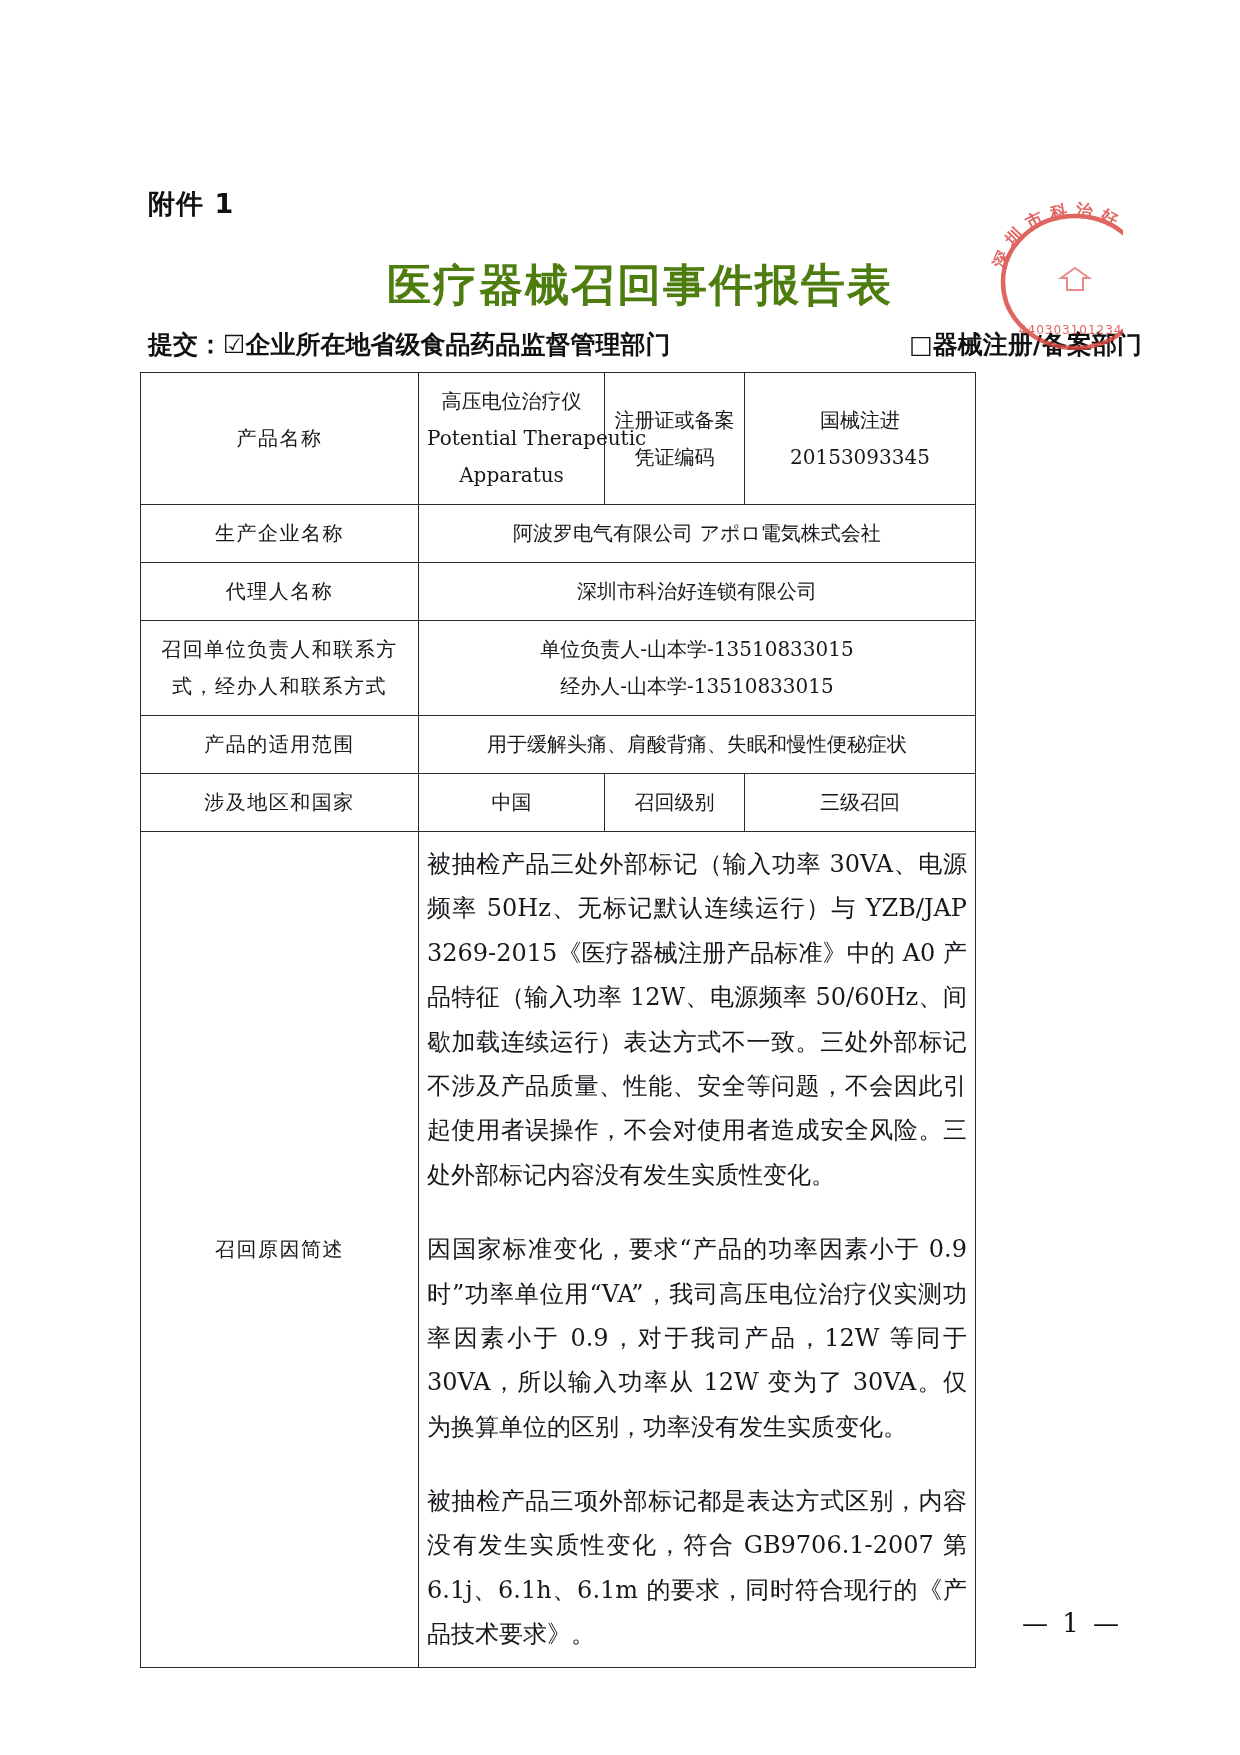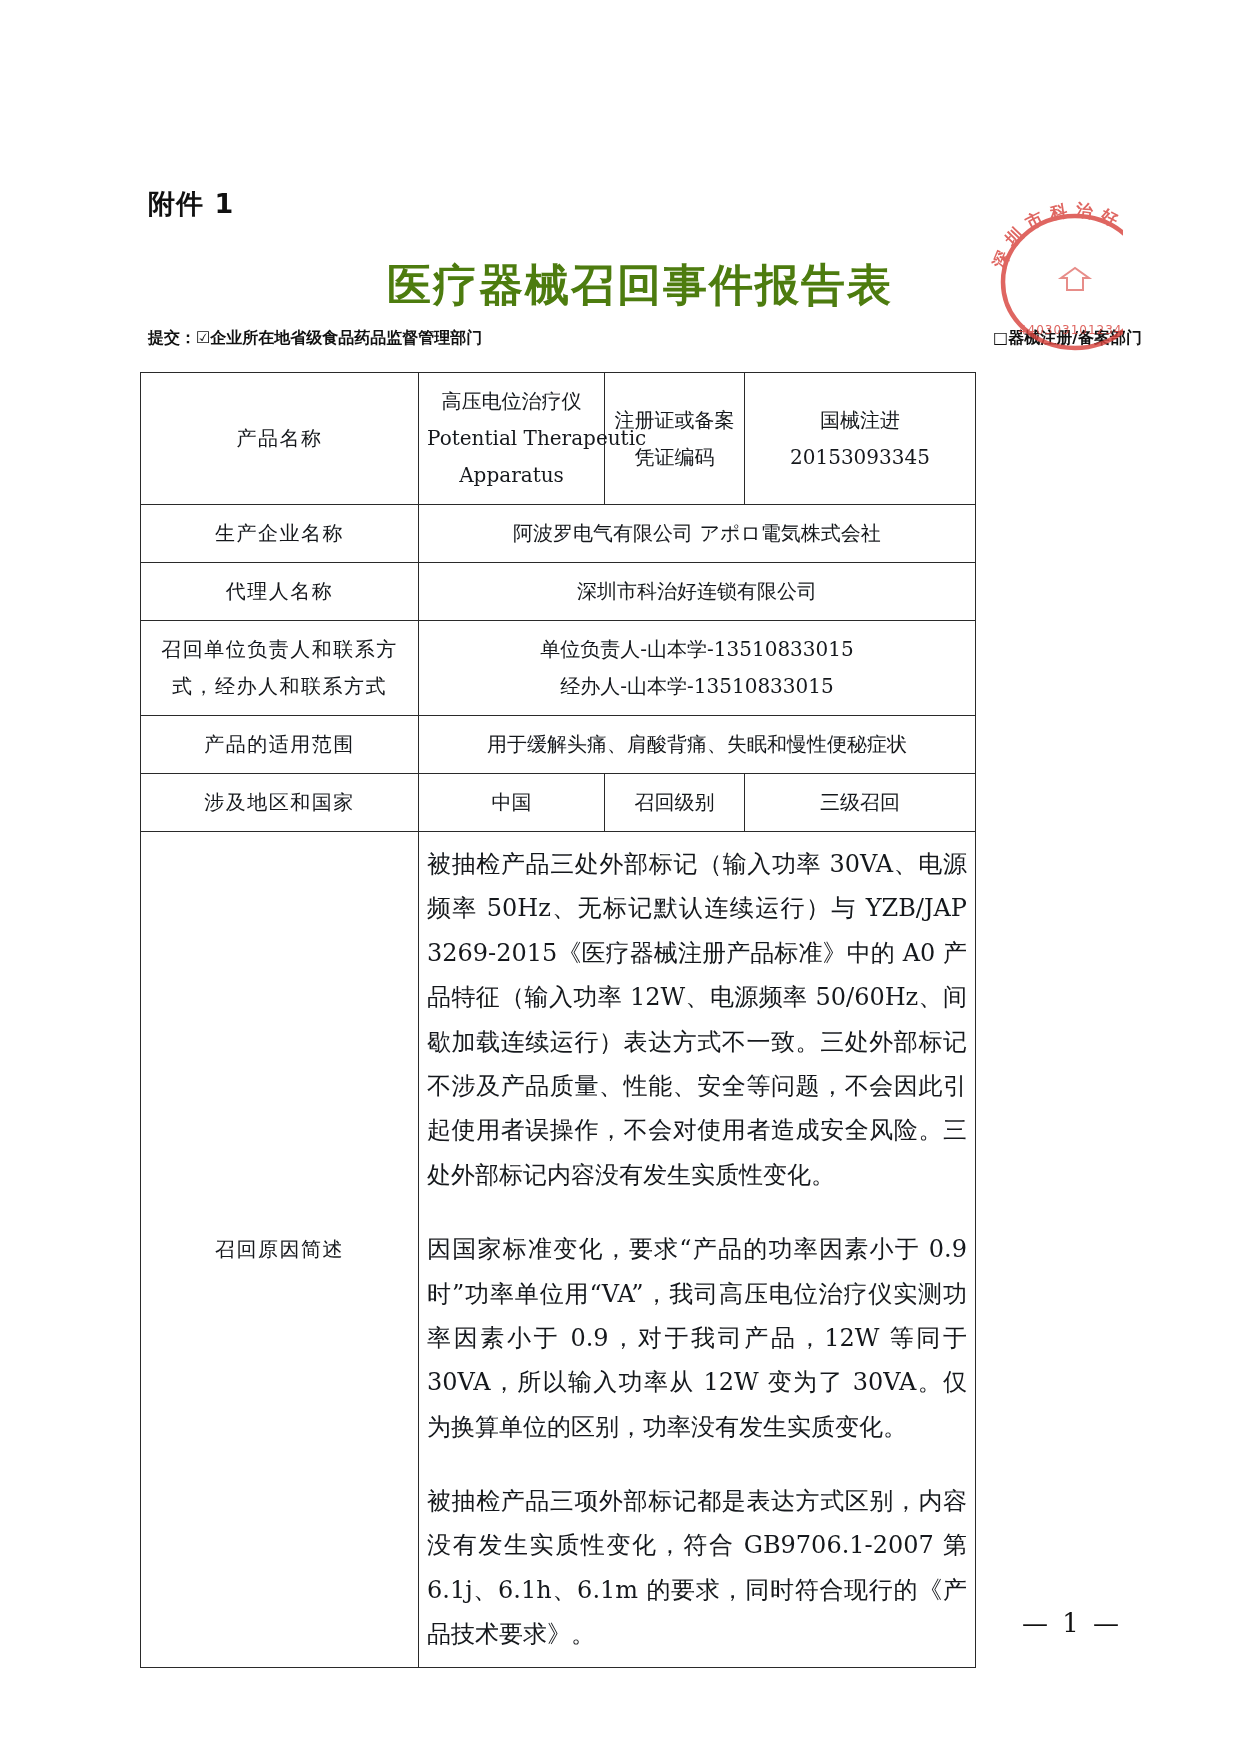--- a/index.html
+++ b/index.html
@@ -52,21 +52,21 @@
 
   
   .submit-row {
     position: absolute;
     left: 148px;
     right: 98px;
     top: 328px;
     display: flex;
     justify-content: space-between;
     align-items: baseline;
-    font-size: 16px;
+    font-size: 25px;
     font-family: "DejaVu Sans", "Liberation Sans", sans-serif;
     font-weight: 600;
     color: #111;
   }
   .submit-left { white-space: nowrap; }
   .submit-right { white-space: nowrap; }
   .cbox { font-family: "DejaVu Sans", sans-serif; }
 
   
   table.form {

